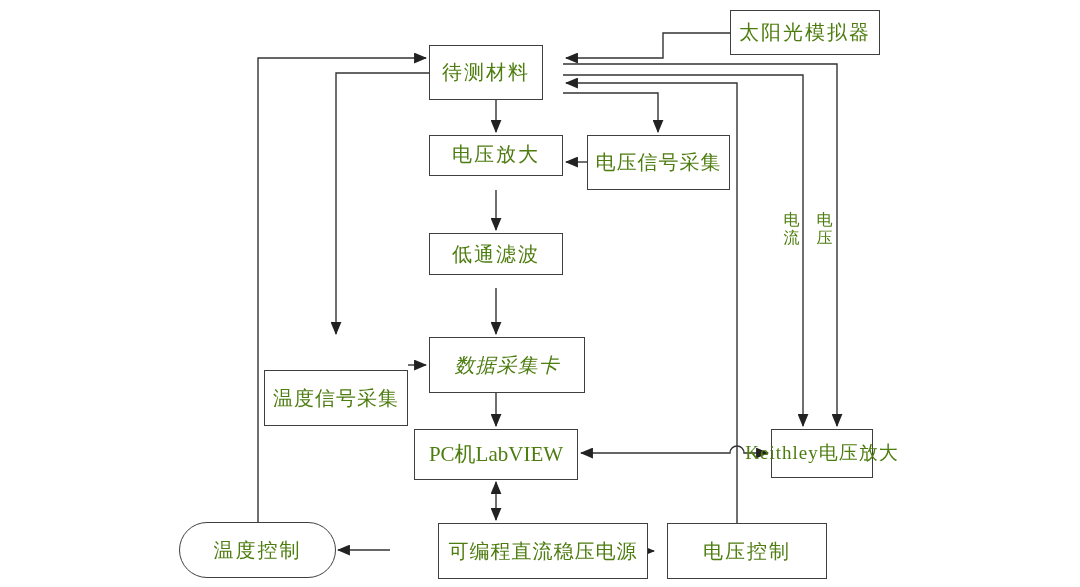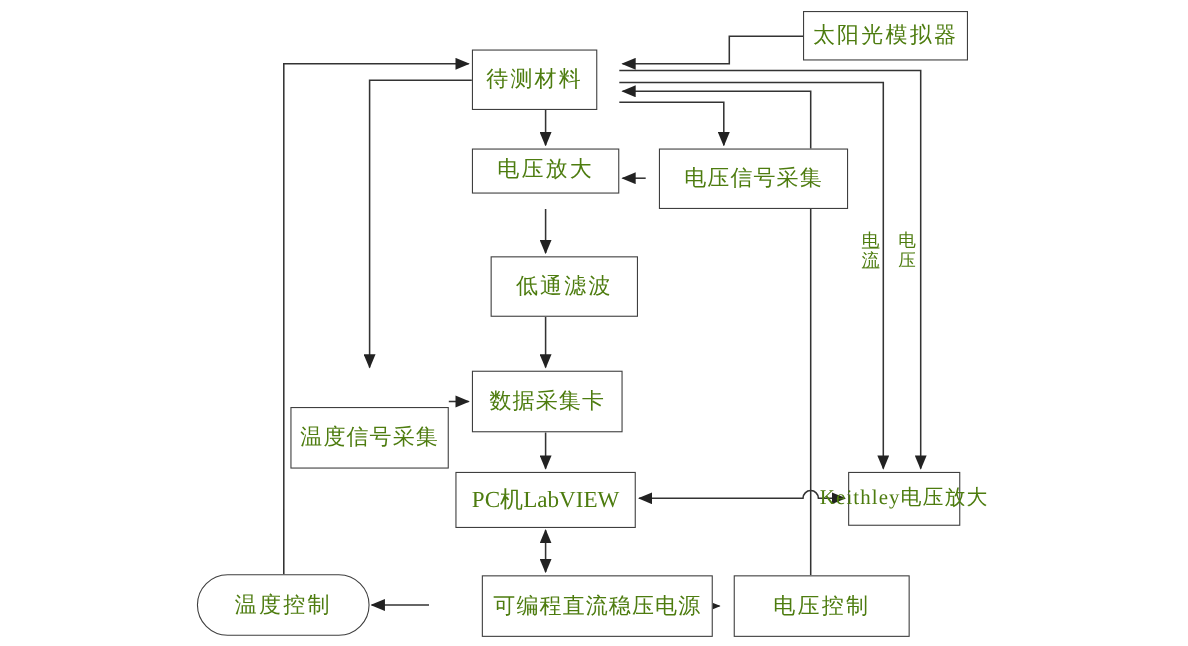--- a/index.html
+++ b/index.html
@@ -86,38 +86,38 @@
       <path d="M600 551 H654" marker-end="url(#ah)"></path>
     </g>
   </svg>
 
   <div class="node" style="left:730px;top:10px;width:150px;height:45px;">太阳光模拟器</div>
 
   <div class="node" style="left:429px;top:45px;width:114px;height:55px;">待测材料</div>
 
   <div class="node" style="left:429px;top:135px;width:134px;height:41px;font-family:Liberation Mono, monospace;">电压放大</div>
 
-  <div class="node" style="left:599px;top:135px;width:172px;height:55px;letter-spacing:1px;">电压信号采集</div>
+  <div class="node" style="left:587px;top:135px;width:143px;height:55px;letter-spacing:1px;">电压信号采集</div>
 
-  <div class="node" style="left:446px;top:233px;width:134px;height:55px;">低通滤波</div>
+  <div class="node" style="left:429px;top:233px;width:134px;height:42px;">低通滤波</div>
 
   <div class="node" style="left:264px;top:337px;width:144px;height:56px;letter-spacing:1px;margin-top:33px;">温度信号采集</div>
 
-  <div class="node" style="left:429px;top:337px;width:137px;height:56px;letter-spacing:1px;">数据采集卡</div>
+  <div class="node" style="left:429px;top:337px;width:156px;height:56px;letter-spacing:1px;font-style:italic;">数据采集卡</div>
 
   <div class="node" style="left:414px;top:429px;width:164px;height:51px;letter-spacing:0;font-size:21px;">PC机LabVIEW</div>
 
   <div class="node" style="left:771px;top:429px;width:102px;height:49px;letter-spacing:0;font-size:19px;line-height:1.1;">
     <span class="two-line">Keithley</span>
     <span class="two-line">电压放大</span>
   </div>
 
   <div class="node" style="left:179px;top:522px;width:157px;height:56px;border-radius:28px;">温度控制</div>
 
   <div class="node" style="left:390px;top:523px;width:210px;height:56px;letter-spacing:1px;margin-left:48px;">可编程直流稳压电源</div>
 
   <div class="node" style="left:667px;top:523px;width:160px;height:56px;">电压控制</div>
 
-  <div class="vlabel" style="left:782px;top:211px;text-decoration:underline;">电流</div>
+  <div class="vlabel" style="left:782px;top:211px;">电流</div>
 
   <div class="vlabel" style="left:815px;top:211px;">电压</div>
 
 </div>
 
 </body></html>

